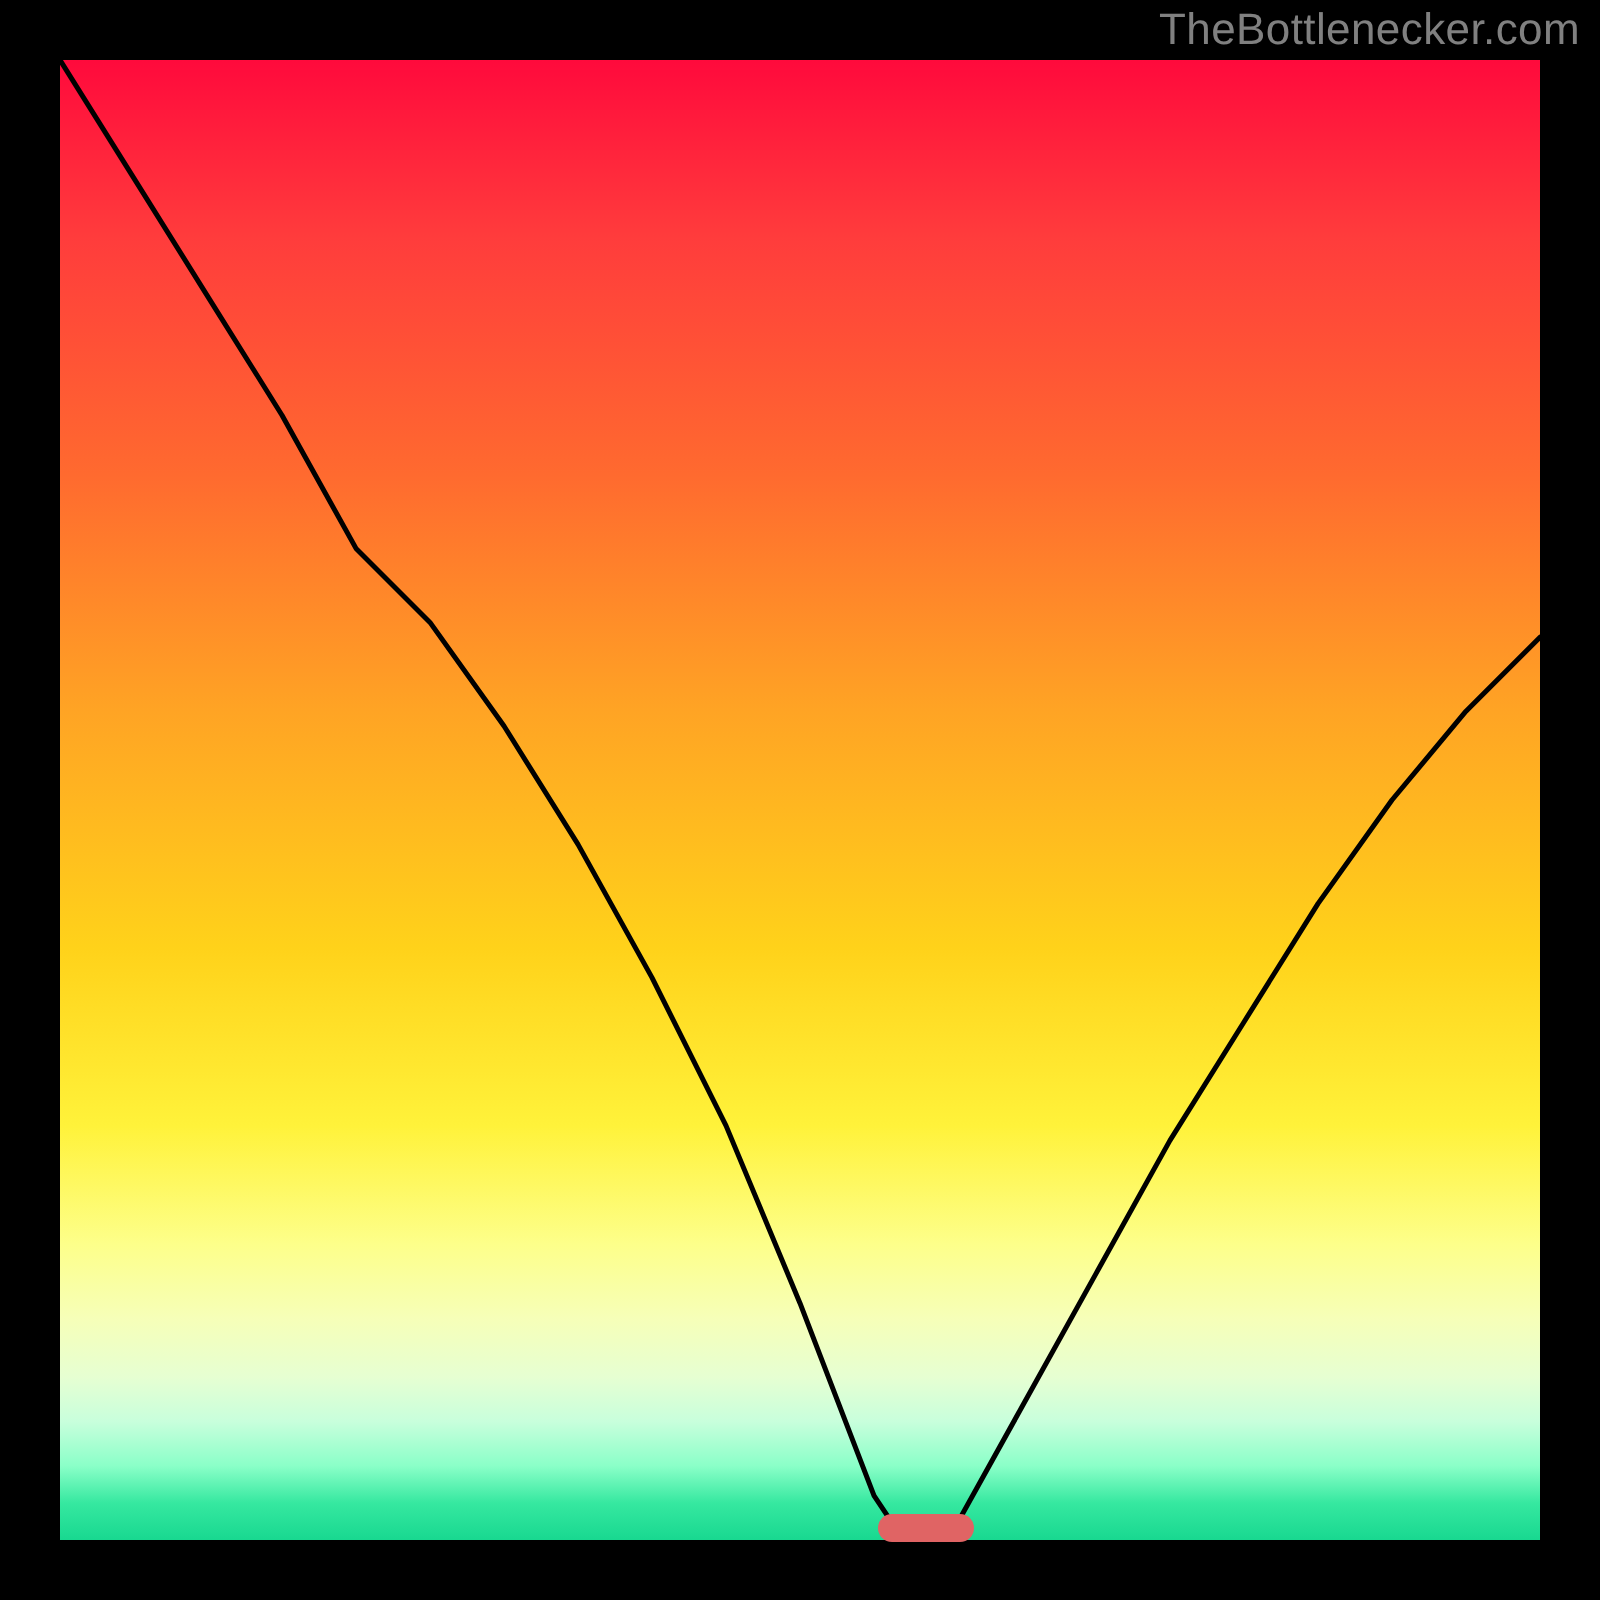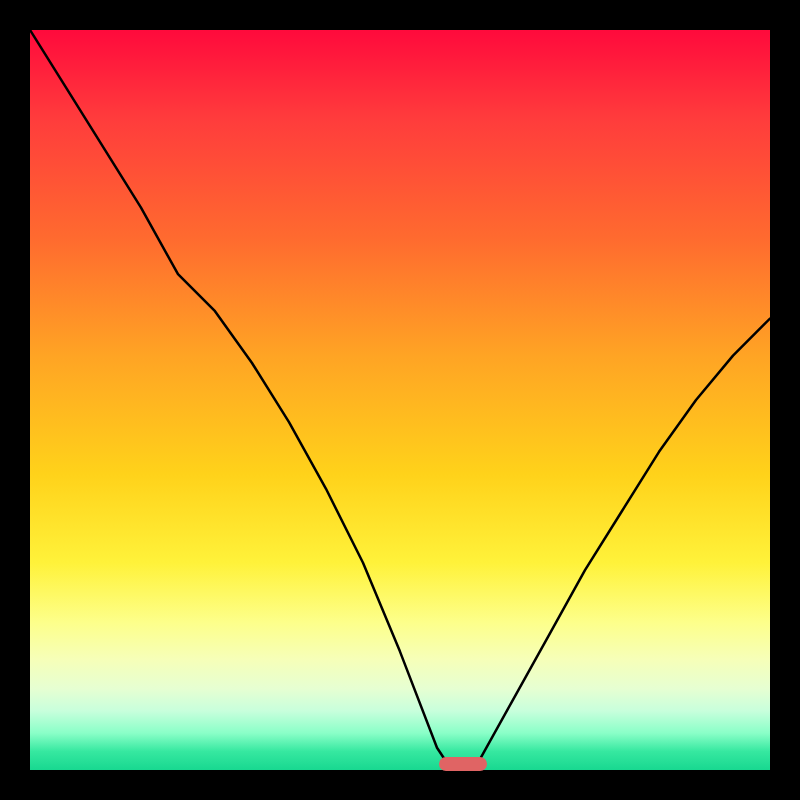--- a/index.html
+++ b/index.html
@@ -67,20 +67,21 @@
     border-radius: 7px;
     background: #e06464;
     transform: translate(-50%, -50%);
   }
 </style>
 </head>
 <body>
 
 <div class="frame">
 
+  <div class="watermark">TheBottlenecker.com</div>
 
   <div class="plot">
     <div class="gradient"></div>
 
     <svg class="curve-svg" viewBox="0 0 740 740" preserveAspectRatio="none">
       <path id="curve" class="curve-path" d="M0.0 0.0 L37.0 59.2 L74.0 118.4 L111.0 177.6 L148.0 244.2 L185.0 281.2 L222.0 333.0 L259.0 392.2 L296.0 458.8 L333.0 532.8 L370.0 621.6 L407.0 717.8 L421.8 740.0 L444.0 740.0 L481.0 673.4 L518.0 606.8 L555.0 540.2 L592.0 481.0 L629.0 421.8 L666.0 370.0 L703.0 325.6 L740.0 288.6"></path>
     </svg>
 
     <div id="marker" class="marker" style="left: 432.9px; top: 734px;"></div>
   </div>

